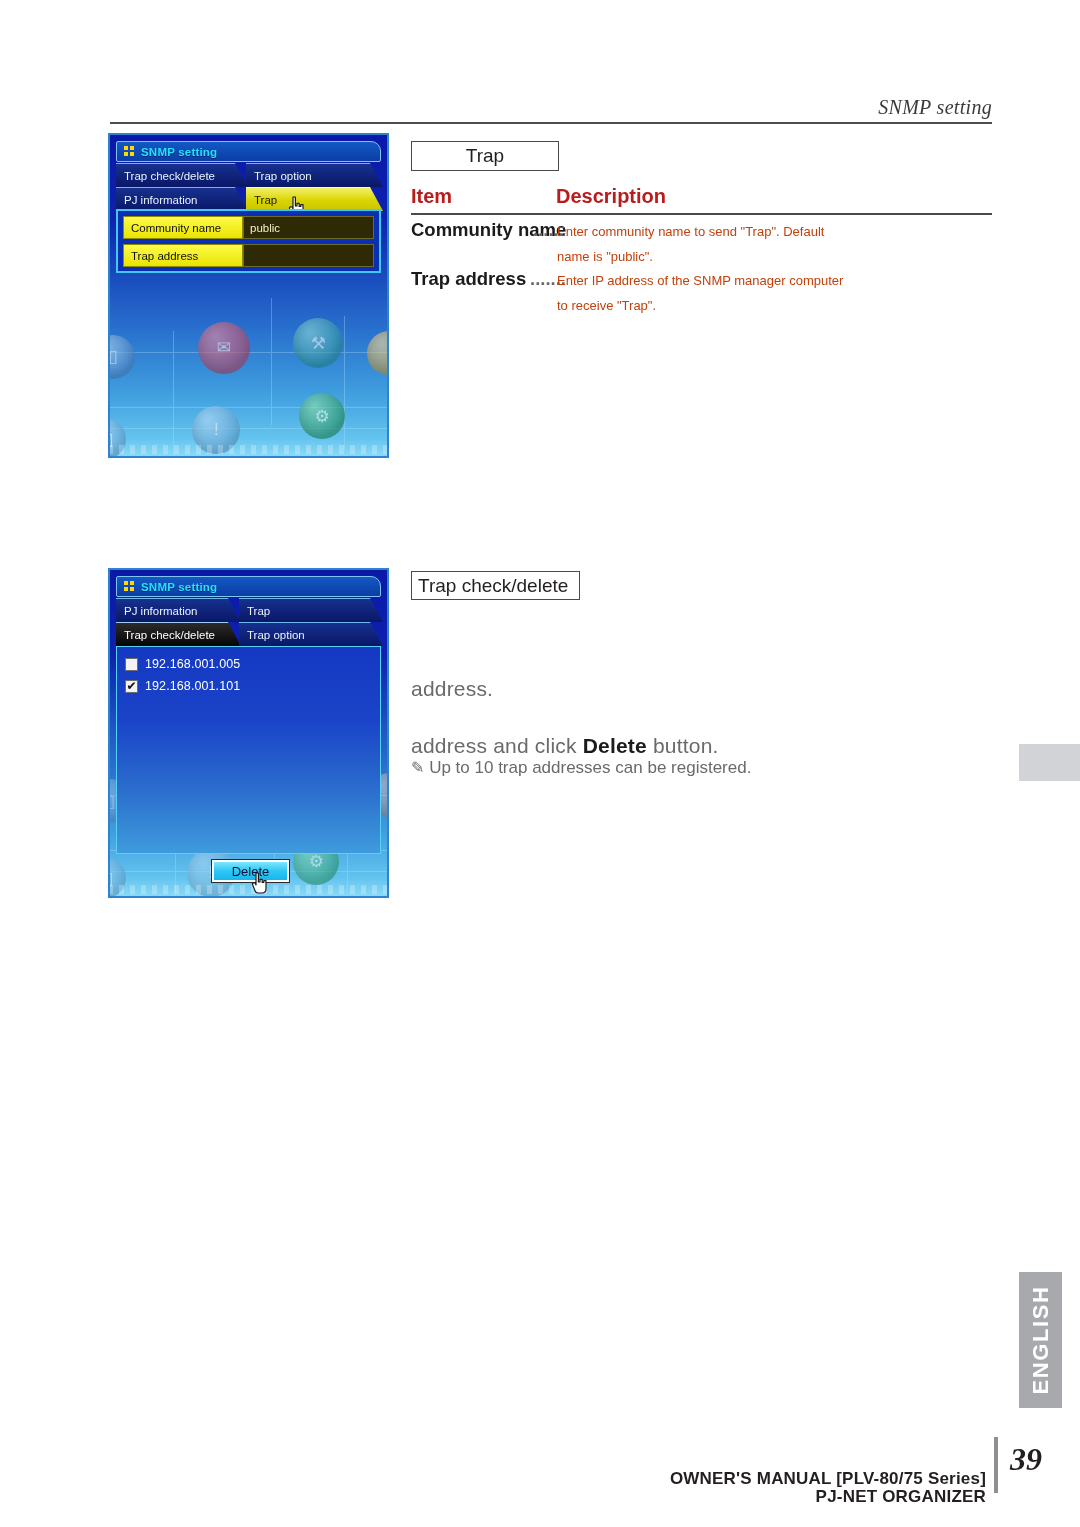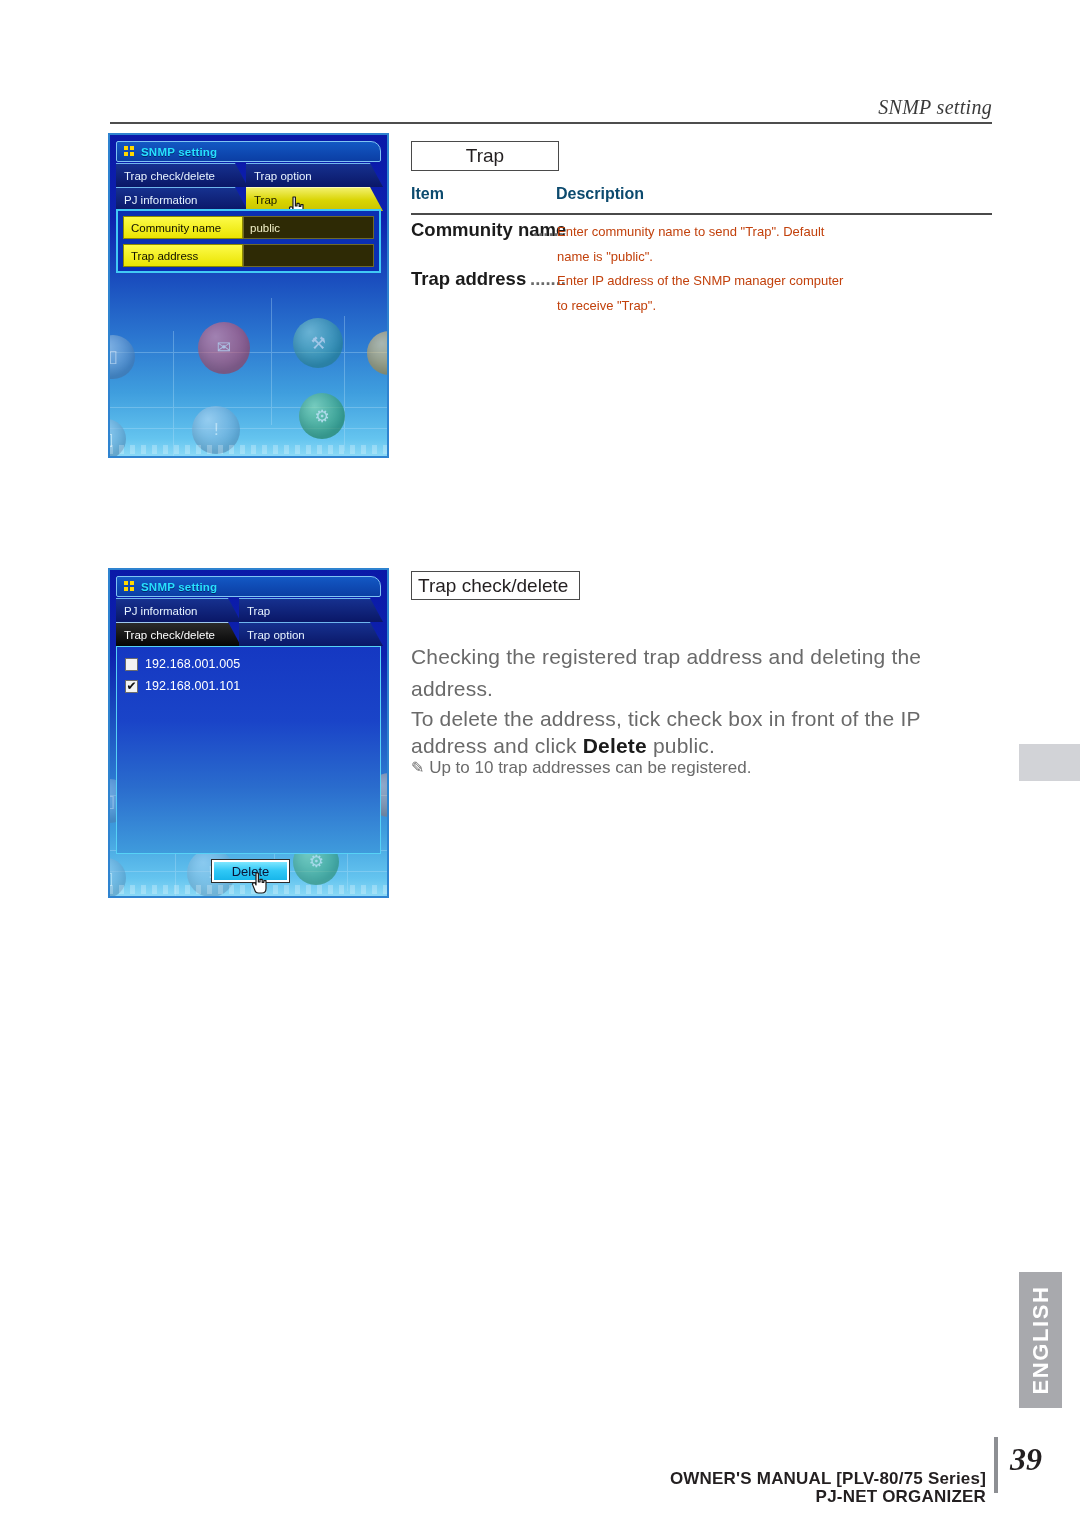--- a/index.html
+++ b/index.html
@@ -158,21 +158,21 @@
 
   
   .callout{
     position:absolute;box-sizing:border-box;
     border:1.6px solid #4a4a4a;
     display:flex;align-items:center;justify-content:center;
     font-size:19px;color:#231f20;
   }
   .callout.left{justify-content:flex-start;padding:0 6px;}
 
-  .tblhead{position:absolute;font-size:16px;font-weight:bold;color:#0c4a6e;}
+  .tblhead{position:absolute;font-size:20px;font-weight:bold;color:#b91c1c;}
   .tblrule{position:absolute;height:1.6px;background:#4a4a4a;}
 
   .desc-item{
     position:absolute;font-size:18.5px;font-weight:bold;color:#1b1b1b;
     white-space:nowrap;
   }
   .desc-dots{
     position:absolute;font-size:18.5px;font-weight:bold;color:#6a6a6a;
   }
   .desc-body{
@@ -380,25 +380,23 @@
 
       <div class="shot-border"></div>
     </div>
   </div>
 
   <div class="callout left" style="left:411px;top:571px;width:169px;height:29px;">
     <span>Trap check/delete</span>
   </div>
 
 
-  <div class="para" style="left:411px;top:640px;">Checking the registered trap address and deleting the</div>
   <div class="para" style="left:411px;top:672px;">address.</div>
-  <div class="para" style="left:411px;top:702px;">To delete the address, tick check box in front of the IP</div>
   <div class="para" style="left:411px;top:729px;">
-    <span>address and click </span><b>Delete</b><span> public.</span>
+    <span>address and click </span><b>Delete</b><span> button.</span>
   </div>
 
   <div class="note" style="left:411px;top:756px;">
     <span class="pen">✎</span>
     <span>Up to 10 trap addresses can be registered.</span>
   </div>
 
   <div class="graytab" style="left:1019px;top:744px;width:61px;height:37px;"></div>
 
   <div class="langtab" style="left:1019px;top:1272px;width:43px;height:136px;">

